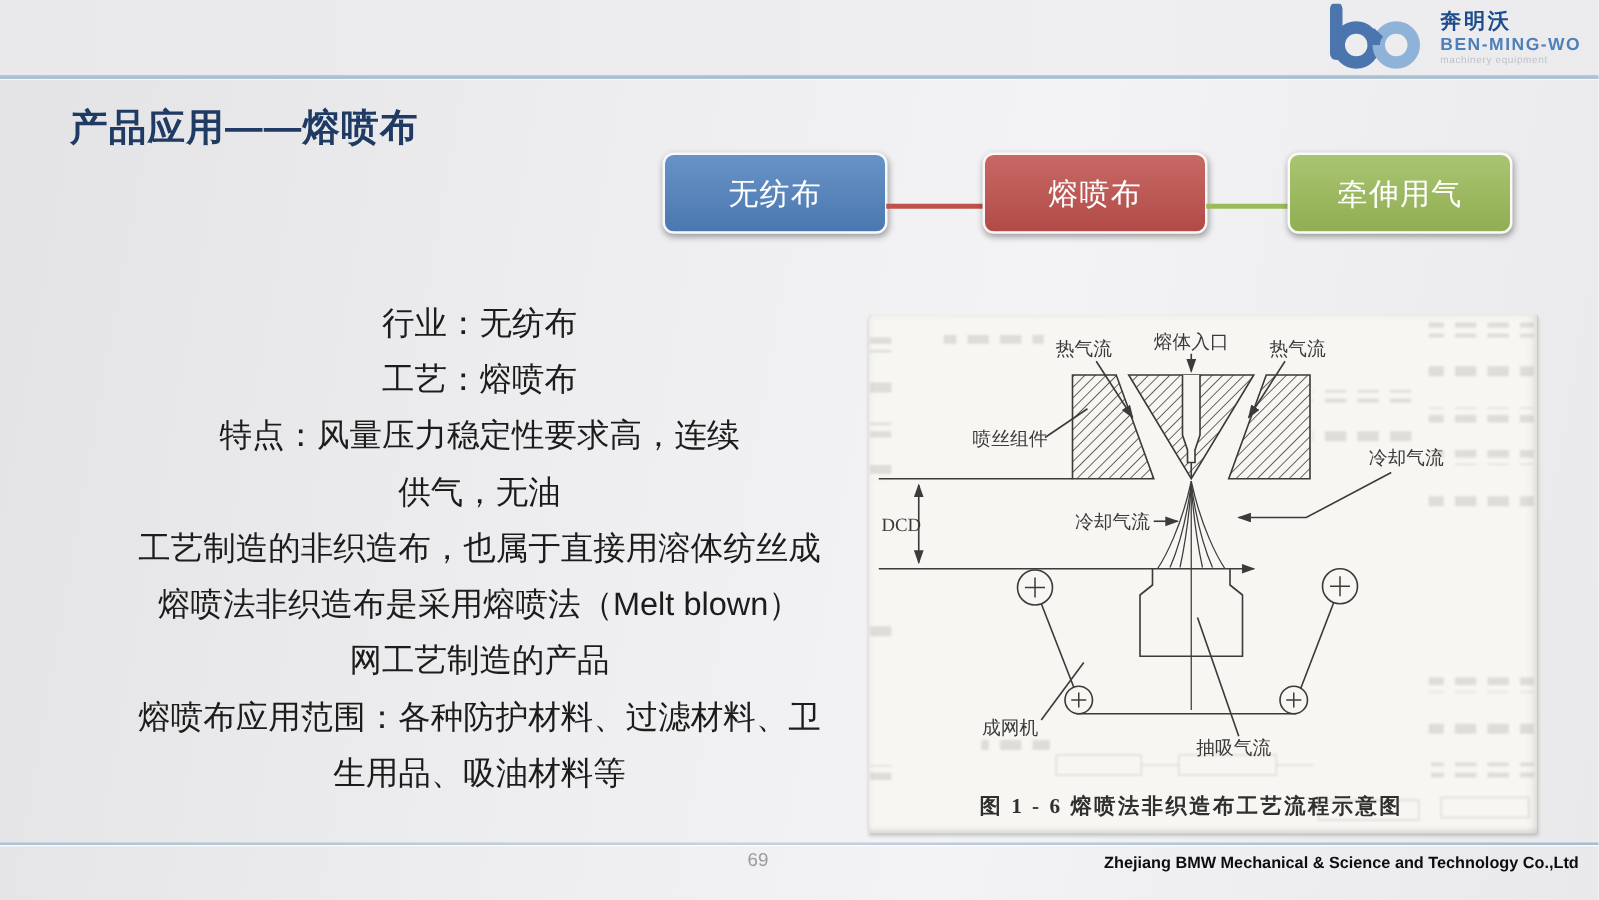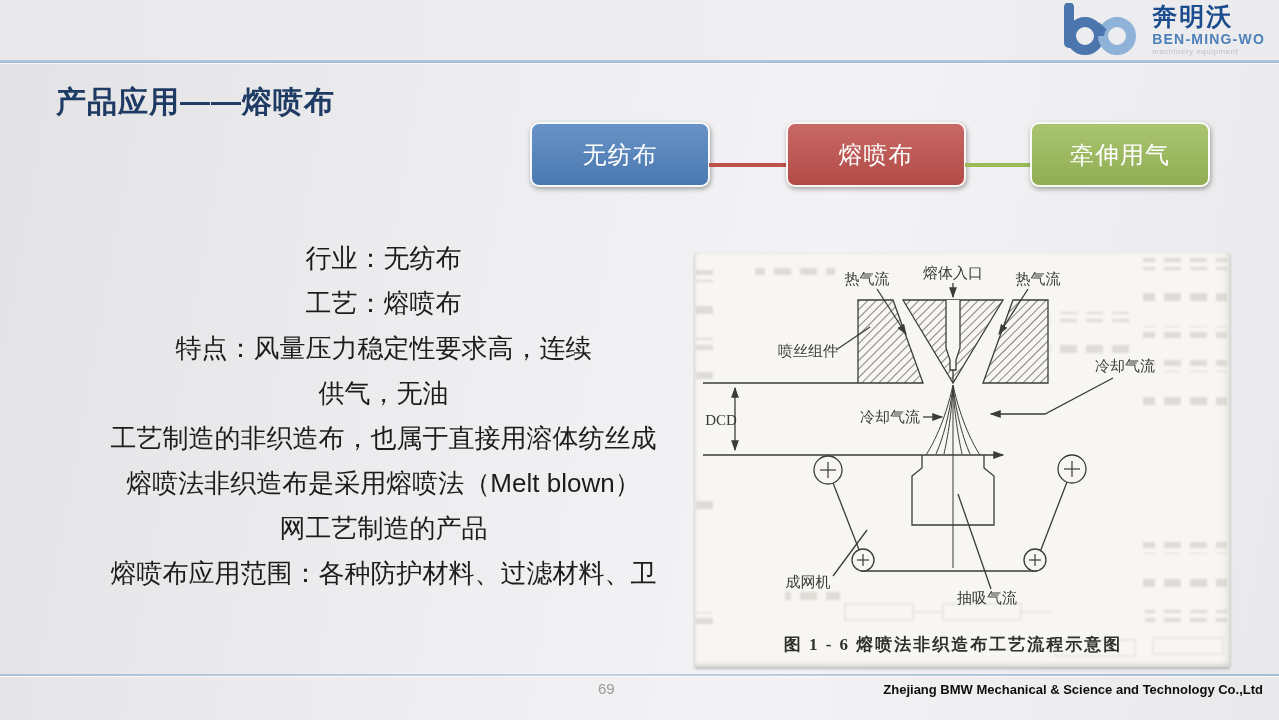--- a/index.html
+++ b/index.html
@@ -10,21 +10,21 @@
     background:linear-gradient(100deg,#e3e3e5 0%,#ededef 35%,#f3f3f5 62%,#e9e9eb 100%); }
 
   
   .top-band { position:absolute; left:0; top:0; width:1279px; height:60px;
     background:linear-gradient(90deg,#e9e9eb,#efeff1 70%,#ebebed); }
   .header-line { position:absolute; left:0; top:60px; width:1279px; height:3px;
     background:linear-gradient(180deg,#b9cbdb,#9db8cf); box-shadow:0 1px 0 #f8f8fa; }
 
   .logo { position:absolute; right:14px; top:3px; display:flex; align-items:center; gap:5px; }
   .logo-text { display:flex; flex-direction:column; line-height:1; }
-  .logo-cn { font-size:25px; font-weight:bold; color:#1b4c8e; letter-spacing:2px; }
+  .logo-cn { font-size:17px; font-weight:bold; color:#1b4c8e; letter-spacing:2px; }
   .logo-en { font-size:14px; font-weight:bold; color:#4d7fba; letter-spacing:1.2px; margin-top:3px; }
   .logo-tag { font-size:8px; color:#bfc2c6; margin-top:2px; letter-spacing:.5px; }
 
   
   .page-title { position:absolute; left:56px; top:82px; font-size:30px; font-weight:bold;
     color:#1f3b63; letter-spacing:1px; }
 
   
   .flow-box { position:absolute; top:122px; width:180px; height:65px; border-radius:9px;
     border:2.5px solid rgba(255,255,255,.95);
@@ -89,20 +89,21 @@
 
   <div class="body-text">
     <div class="line">行业：无纺布</div>
     <div class="line">工艺：熔喷布</div>
     <div class="line">特点：风量压力稳定性要求高，连续</div>
     <div class="line">供气，无油</div>
     <div class="line">工艺制造的非织造布，也属于直接用溶体纺丝成</div>
     <div class="line">熔喷法非织造布是采用熔喷法（Melt blown）</div>
     <div class="line">网工艺制造的产品</div>
     <div class="line">熔喷布应用范围：各种防护材料、过滤材料、卫</div>
+    <div class="line">生用品、吸油材料等</div>
   </div>
 
   <div class="scan">
     <svg width="535" height="415" viewBox="0 0 535 415">
       <defs>
         <marker id="arr" markerWidth="9" markerHeight="8" refX="7.5" refY="3" orient="auto">
           <path d="M0,0 L8.5,3 L0,6 Z" fill="#3b3b39"></path>
         </marker>
         <pattern id="hatch" width="6" height="6" patternUnits="userSpaceOnUse" patternTransform="rotate(45)">
           <line x1="0" y1="0" x2="0" y2="6" stroke="#615d55" stroke-width="1.5"></line>

